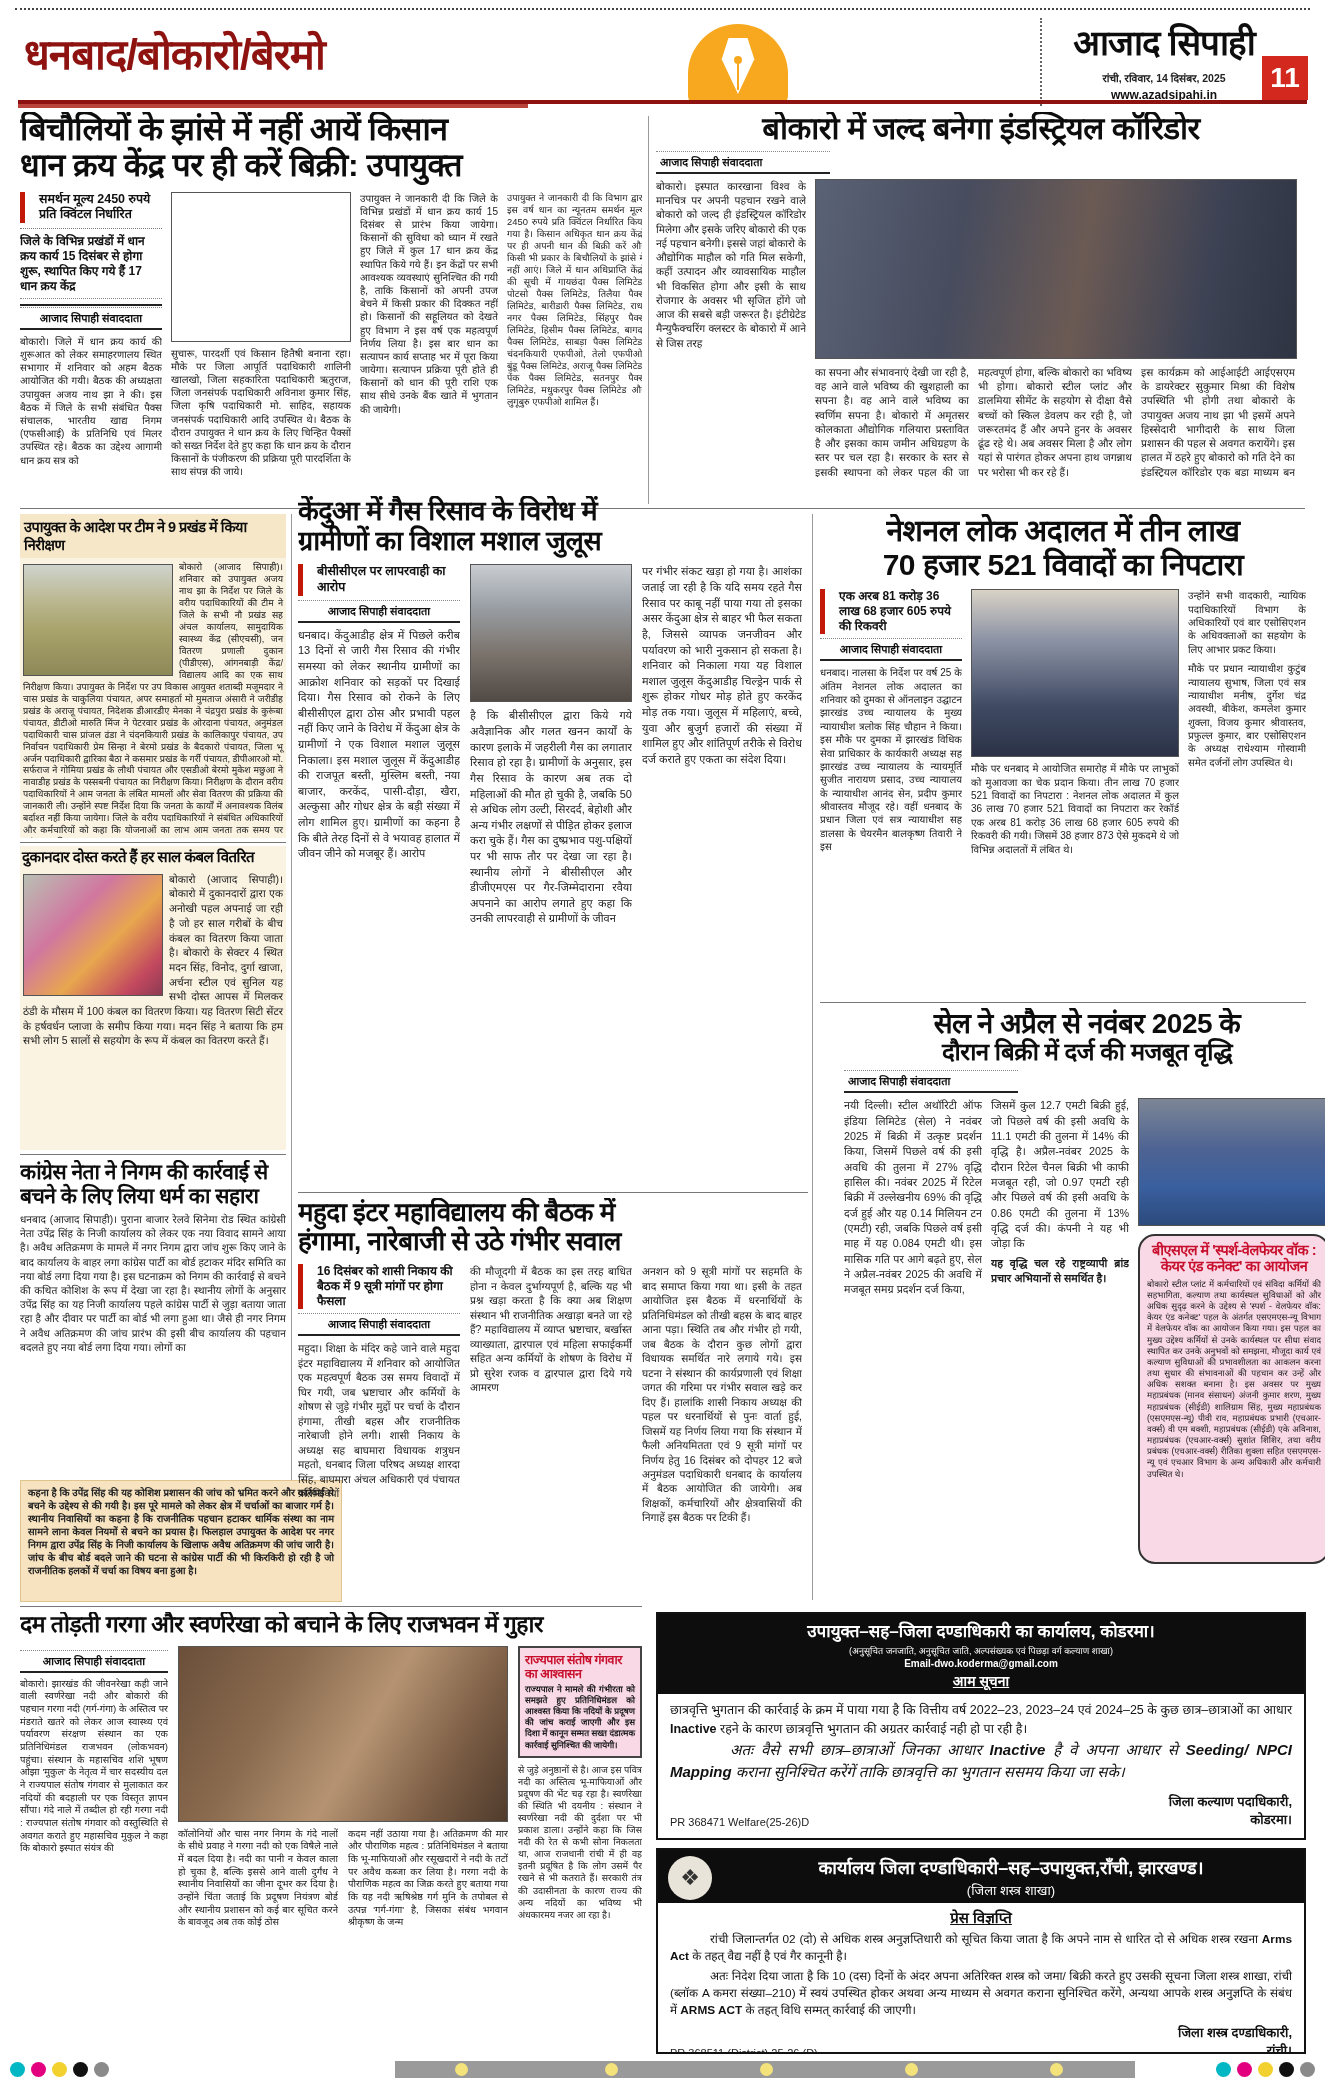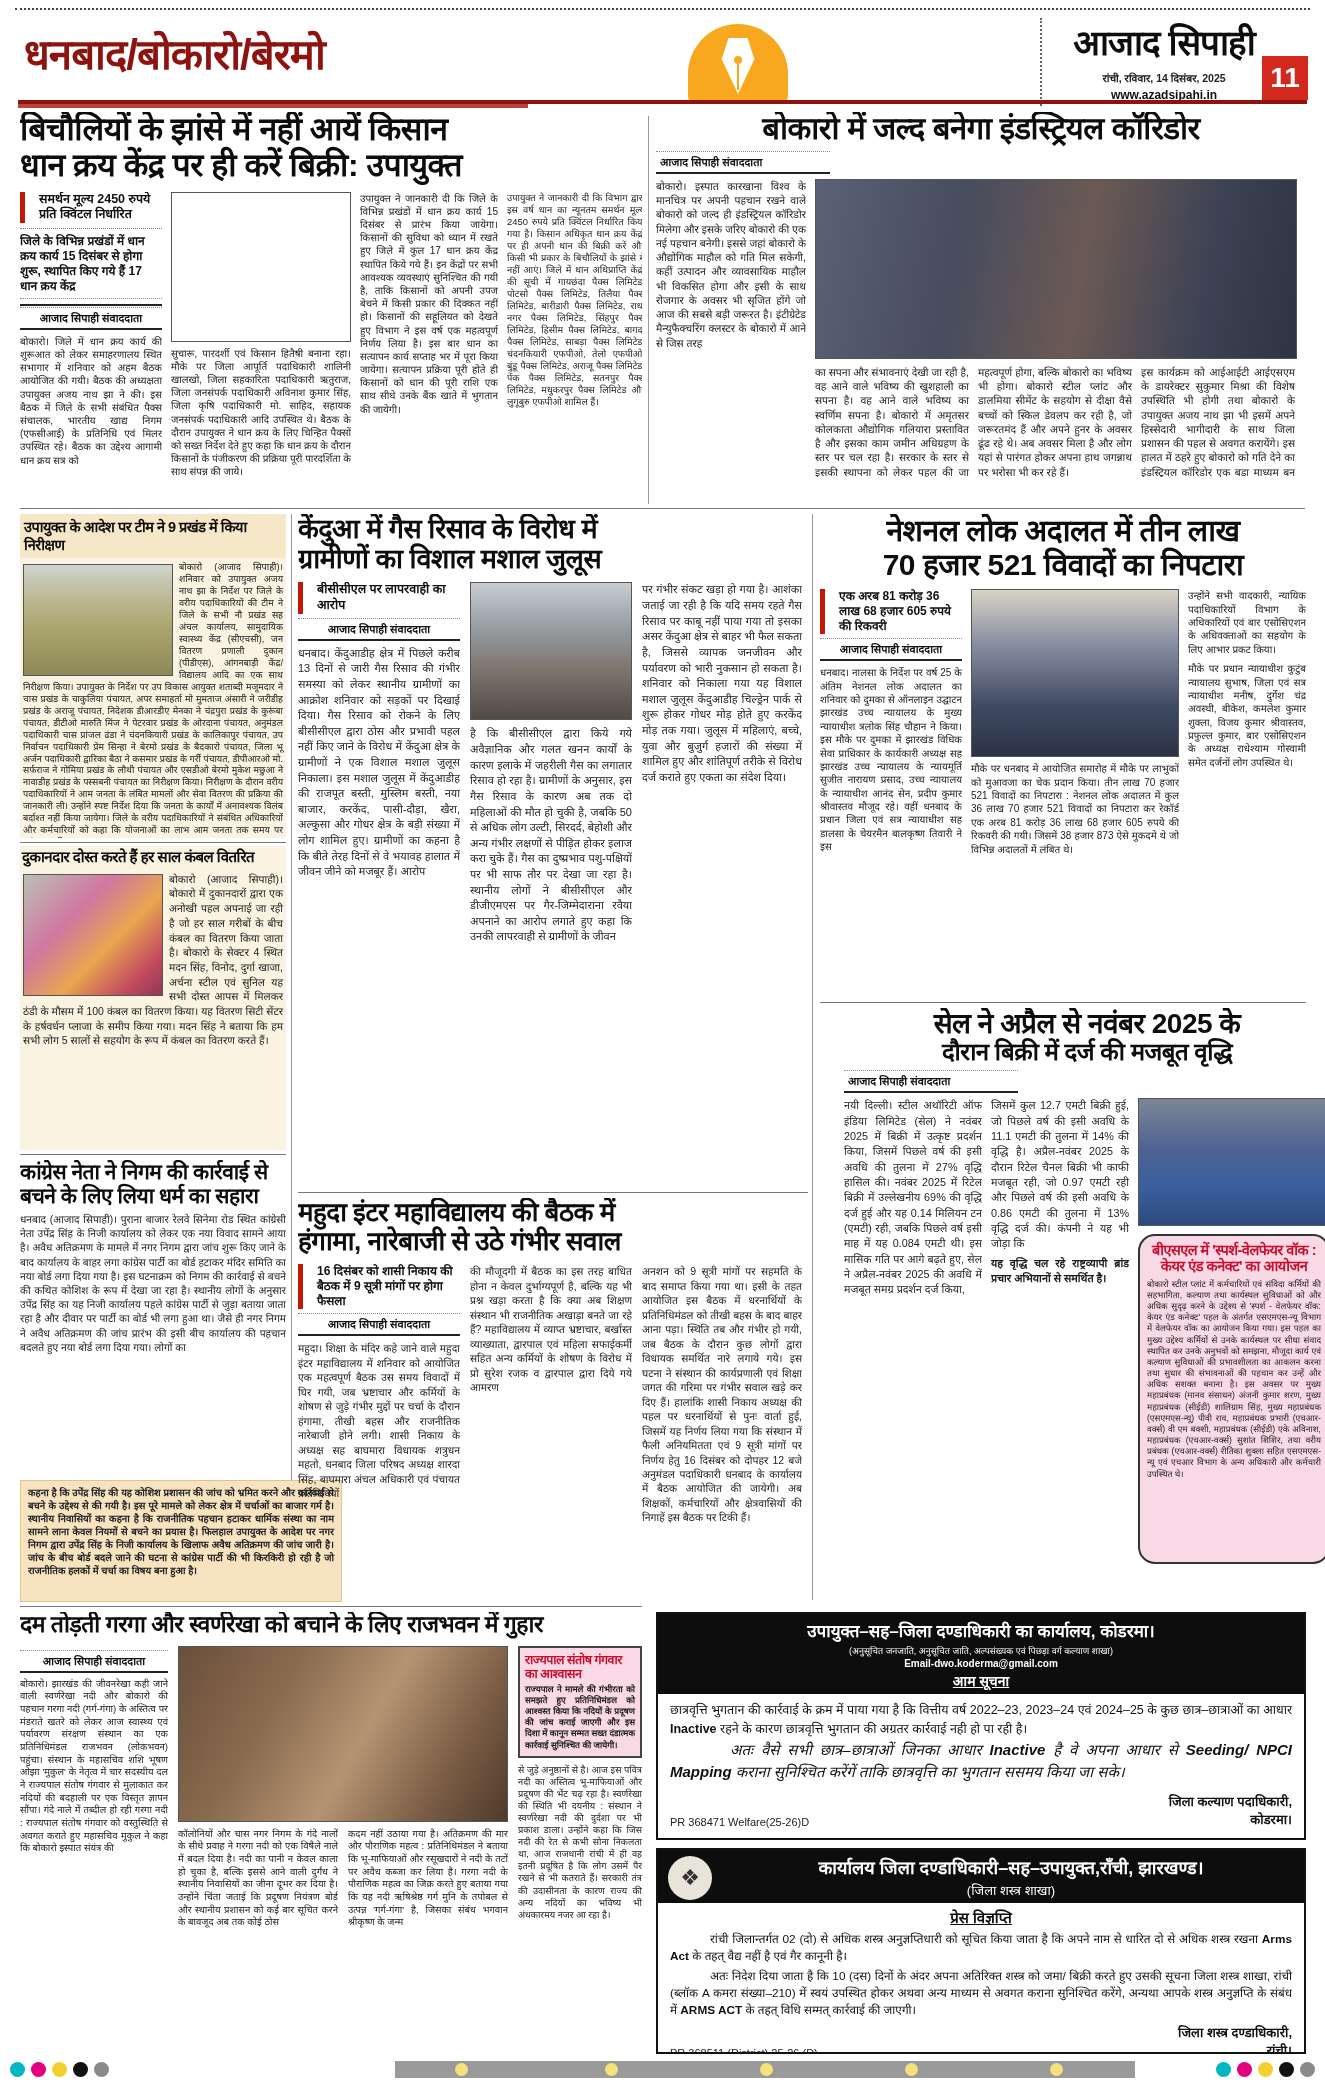--- a/index.html
+++ b/index.html
@@ -96,21 +96,21 @@
 
 <div class="abs tanbox" style="left:20px;top:514px;width:266px;height:324px;background:#faf3e2;">
   <div class="hl tanbox" style="font-size:14.5px;background:#f6e7c8;padding:4px 4px;line-height:1.25;">उपायुक्त के आदेश पर टीम ने 9 प्रखंड में किया निरीक्षण</div>
   <div style="padding:4px 3px;">
     <div class="photo" style="width:150px;height:112px;float:left;margin:2px 6px 3px 0;background:linear-gradient(180deg,#cfd4cd 0%,#b9b58c 35%,#a8a26b 60%,#8d8857 100%);"></div>
     <div class="bodytxt" style="font-size:9.2px;line-height:1.3;">बोकारो (आजाद सिपाही)। शनिवार को उपायुक्त अजय नाथ झा के निर्देश पर जिले के वरीय पदाधिकारियों की टीम ने जिले के सभी नौ प्रखंड सह अंचल कार्यालय, सामुदायिक स्वास्थ्य केंद्र (सीएचसी), जन वितरण प्रणाली दुकान (पीडीएस), आंगनबाड़ी केंद्र/विद्यालय आदि का एक साथ निरीक्षण किया। उपायुक्त के निर्देश पर उप विकास आयुक्त शताब्दी मजूमदार ने चास प्रखंड के चाकुलिया पंचायत, अपर समाहर्ता मो मुमताज अंसारी ने जरीडीह प्रखंड के अराजू पंचायत, निदेशक डीआरडीए मेनका ने चंद्रपुरा प्रखंड के कुरूंबा पंचायत, डीटीओ मारुति मिंज ने पेटरवार प्रखंड के ओरदाना पंचायत, अनुमंडल पदाधिकारी चास प्रांजल ढंडा ने चंदनकियारी प्रखंड के कालिकापुर पंचायत, उप निर्वाचन पदाधिकारी प्रेम सिन्हा ने बेरमो प्रखंड के बैदकारो पंचायत, जिला भू अर्जन पदाधिकारी द्वारिका बैठा ने कसमार प्रखंड के गर्री पंचायत, डीपीआरओ मो. सर्फराज ने गोमिया प्रखंड के लौथी पंचायत और एसडीओ बेरमो मुकेश मछुआ ने नावाडीह प्रखंड के पस्सबनी पंचायत का निरीक्षण किया। निरीक्षण के दौरान वरीय पदाधिकारियों ने आम जनता के लंबित मामलों और सेवा वितरण की प्रक्रिया की जानकारी ली। उन्होंने स्पष्ट निर्देश दिया कि जनता के कार्यों में अनावश्यक विलंब बर्दाश्त नहीं किया जायेगा। जिले के वरीय पदाधिकारियों ने संबंधित अधिकारियों और कर्मचारियों को कहा कि योजनाओं का लाभ आम जनता तक समय पर पहुंचना चाहिए।</div>
   </div>
 </div>
 
 <div class="vline" style="left:291px;top:514px;height:1086px;"></div>
-<div class="abs" style="left:298px;top:514px;width:510px;height:672px;">
+<div class="abs" style="left:298px;top:496px;width:510px;height:672px;">
   <div class="hl" style="font-size:27px;">केंदुआ में गैस रिसाव के विरोध में</div>
   <div class="hl" style="font-size:27px;">ग्रामीणों का विशाल मशाल जुलूस</div>
   <div style="display:flex;gap:10px;margin-top:8px;height:588px;">
     <div class="col" style="width:162px;flex:none;">
       <div class="sf">बीसीसीएल पर लापरवाही का आरोप</div>
       <div class="byline">आजाद सिपाही संवाददाता</div>
       <div class="bodytxt" style="font-size:11px;line-height:1.42;">धनबाद। केंदुआडीह क्षेत्र में पिछले करीब 13 दिनों से जारी गैस रिसाव की गंभीर समस्या को लेकर स्थानीय ग्रामीणों का आक्रोश शनिवार को सड़कों पर दिखाई दिया। गैस रिसाव को रोकने के लिए बीसीसीएल द्वारा ठोस और प्रभावी पहल नहीं किए जाने के विरोध में केंदुआ क्षेत्र के ग्रामीणों ने एक विशाल मशाल जुलूस निकाला। इस मशाल जुलूस में केंदुआडीह की राजपूत बस्ती, मुस्लिम बस्ती, नया बाजार, करकेंद, पासी-दौड़ा, खैरा, अल्कुसा और गोधर क्षेत्र के बड़ी संख्या में लोग शामिल हुए। ग्रामीणों का कहना है कि बीते तेरह दिनों से वे भयावह हालात में जीवन जीने को मजबूर हैं। आरोप</div>
     </div>
     <div class="col" style="width:162px;flex:none;">
       <div class="photo" style="height:138px;background:linear-gradient(180deg,#c9cdd2 0%,#9aa0a6 30%,#7b736c 65%,#514a45 100%);"></div>

